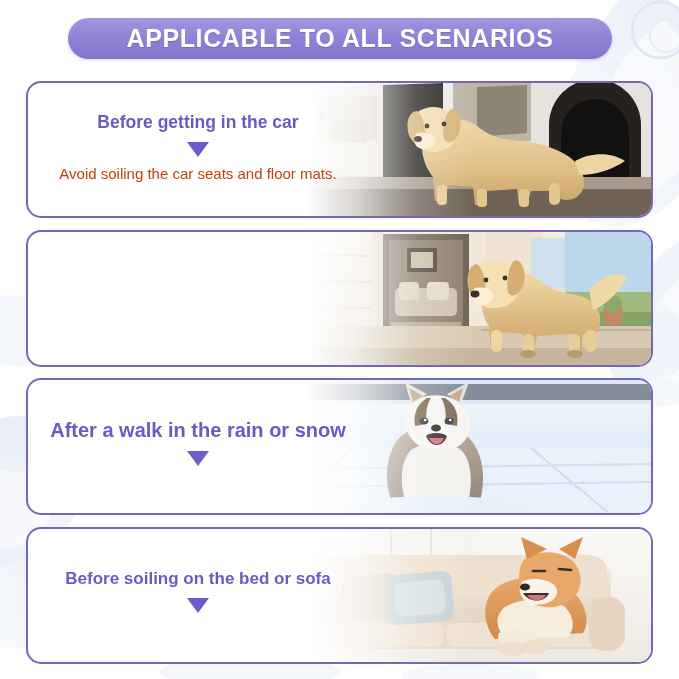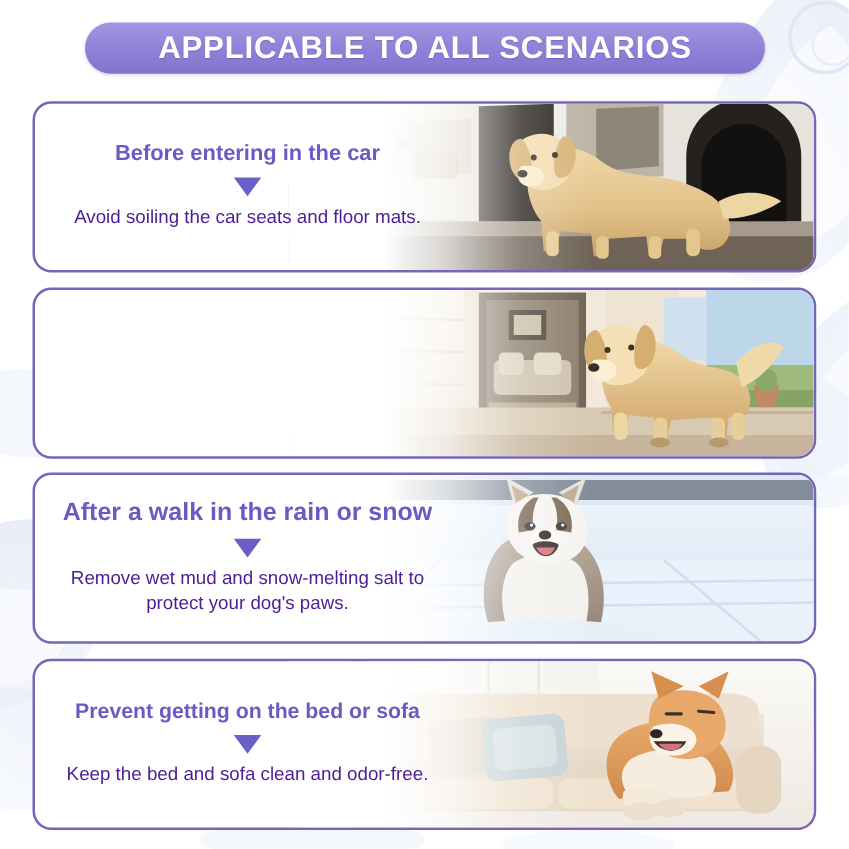--- a/index.html
+++ b/index.html
@@ -98,21 +98,21 @@
   .arrow-icon {
     margin: 9px 0 7px 0;
     width: 0;
     height: 0;
     border-left: 11px solid transparent;
     border-right: 11px solid transparent;
     border-top: 15px solid #6b5fc7;
   }
 
   .card-desc {
-    color: #4c1d95;
+    color: #c2410c;
     font-size: 15px;
     line-height: 1.34;
     max-width: 300px;
   }
 
   
   .card-photo {
     position: absolute;
     top: 0;
     right: 0;
@@ -240,21 +240,21 @@
           <rect x="288" y="108" width="10" height="18" rx="4" fill="#e4c68f"></rect>
           <rect x="206" y="104" width="10" height="20" rx="4" fill="#e8cd99"></rect>
           <rect x="318" y="102" width="11" height="22" rx="5" fill="#e4c68f"></rect>
         </g>
         </svg>
         <div></div>
 
       <div class="fade"></div>
     </div>
     <div class="card-text">
-      <div class="card-title">Before entering in the car</div>
+      <div class="card-title">Before getting in the car</div>
       <div class="arrow-icon"></div>
       <div class="card-desc">Avoid soiling the car seats and floor mats.</div>
     </div>
   </div>
 
   <div class="card c2">
     <div class="card-photo">
       <svg viewBox="0 0 420 137" preserveAspectRatio="xMidYMid slice" aria-hidden="true">
         <defs>
           <linearGradient id="p2w" x1="0" y1="0" x2="0" y2="1">
@@ -377,21 +377,20 @@
 
           <ellipse cx="52" cy="124" rx="46" ry="14" fill="#eef4fb"></ellipse>
         </g>
         <ellipse cx="204" cy="132" rx="92" ry="14" fill="#e7f0f9"></ellipse>
       </svg>
       <div class="fade"></div>
     </div>
     <div class="card-text">
       <div class="card-title">After a walk in the rain or snow</div>
       <div class="arrow-icon"></div>
-      <div class="card-desc">Remove wet mud and snow-melting salt to protect your dog's paws.</div>
     </div>
   </div>
 
   <div class="card c4">
     <div class="card-photo">
       <svg viewBox="0 0 420 137" preserveAspectRatio="xMidYMid slice" aria-hidden="true">
         <defs>
           <linearGradient id="p4w" x1="0" y1="0" x2="0" y2="1">
             <stop offset="0%" stop-color="#fbfaf8"></stop>
               <stop offset="100%" stop-color="#eee9e2"></stop>
@@ -450,19 +449,18 @@
           <path d="M94 20 L106 21" stroke="#3b3027" stroke-width="2.6" stroke-linecap="round"></path>
 
           <path d="M34 84 C46 78 64 80 70 88 C74 96 66 104 54 104 C40 104 30 94 34 84 Z" fill="#f4ead9"></path>
           <ellipse cx="48" cy="100" rx="14" ry="7" fill="#ece0cd"></ellipse>
           <ellipse cx="70" cy="98" rx="13" ry="7" fill="#ece0cd"></ellipse>
         </g>
       </svg>
       <div class="fade"></div>
     </div>
     <div class="card-text">
-      <div class="card-title">Prevent getting on the bed or sofa</div>
+      <div class="card-title">Before soiling on the bed or sofa</div>
       <div class="arrow-icon"></div>
-      <div class="card-desc">Keep the bed and sofa clean and odor-free.</div>
     </div>
   </div>
 
 </div>
 
 </body></html>

